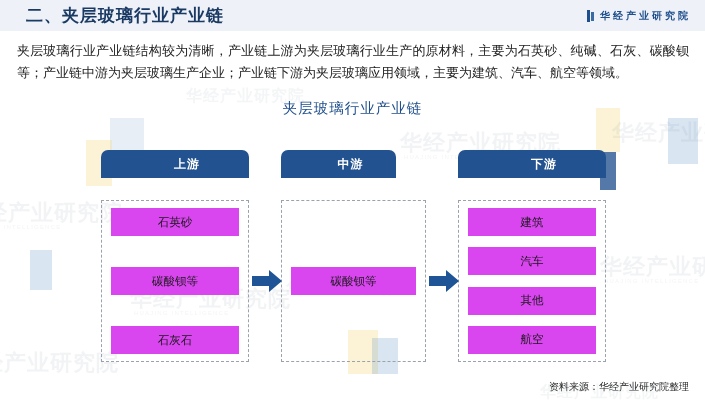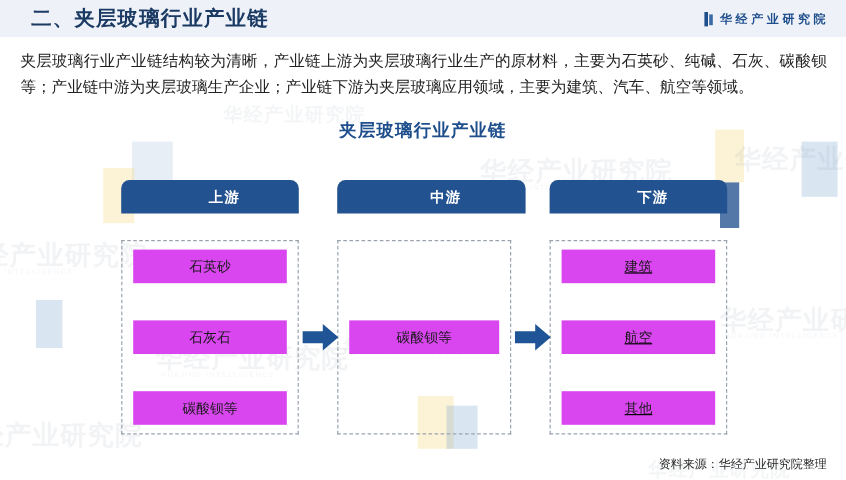--- a/index.html
+++ b/index.html
@@ -47,21 +47,21 @@
   
   .para {
     position:absolute; left:17px; top:40px; width:672px;
     font-size:13px; line-height:22px; color:#222; text-align:justify;
     z-index:3;
   }
 
   
   .chart-title {
     position:absolute; left:0; right:0; top:99px; text-align:center;
-    font-size:14.5px; font-weight:700; color:#1f4e8c; letter-spacing:1px; z-index:3;
+    font-size:14.5px; font-weight:400; color:#1f4e8c; letter-spacing:1px; z-index:3;
   }
 
   .col { position:absolute; z-index:3; }
   .col-head {
     height:28px; border-radius:7px 7px 0 0;
     background:#22528f; color:#fff;
     display:flex; align-items:center; justify-content:center;
     font-size:12px; font-weight:700; letter-spacing:1px;padding-left:24px;
   }
   .col-body {
@@ -74,24 +74,24 @@
   .col-body.spread { justify-content:space-between; }
   .item {
     width:100%; height:28px; background:#d946ef;
     display:flex; align-items:center; justify-content:center;
     font-size:11.5px; color:#1a1a1a;
   }
 
   
   #col-up    { left:101px; top:150px; width:148px; }
   #col-up   .col-body { width:148px; height:162px; }
-  #col-mid   { left:281px; top:150px; width:157px; }
+  #col-mid   { left:281px; top:150px; width:115px; }
   #col-mid  .col-body { width:145px; height:162px; }
   #col-down  { left:458px; top:150px; width:148px; }
-  #col-down .col-body { width:148px; height:162px;text-decoration:underline; }
+  #col-down .col-body { width:148px; height:162px; }
 
   
   .arrow { position:absolute; z-index:4; width:30px; height:26px; }
   #arrow-1 { left:252px; top:268px; }
   #arrow-2 { left:429px; top:268px; }
   .arrow svg { display:block; }
 
   .source {
     position:absolute; right:16px; top:380px;
     font-size:10px; color:#2a2a2a; z-index:3;
@@ -139,38 +139,39 @@
   </div>
 
   <div class="para">夹层玻璃行业产业链结构较为清晰，产业链上游为夹层玻璃行业生产的原材料，主要为石英砂、纯碱、石灰、碳酸钡等；产业链中游为夹层玻璃生产企业；产业链下游为夹层玻璃应用领域，主要为建筑、汽车、航空等领域。</div>
 
   <div class="chart-title">夹层玻璃行业产业链</div>
 
   <div class="col" id="col-up">
     <div class="col-head">上游</div>
     <div class="col-body spread">
       <div class="item">石英砂</div>
+      <div class="item">碳酸钡等</div>
       <div class="item">石灰石</div>
-      <div class="item">碳酸钡等</div>
     </div>
   </div>
 
   <div class="col" id="col-mid">
     <div class="col-head">中游</div>
     <div class="col-body center">
       <div class="item">碳酸钡等</div>
     </div>
   </div>
 
   <div class="col" id="col-down">
     <div class="col-head">下游</div>
     <div class="col-body spread">
       <div class="item">建筑</div>
+      <div class="item">汽车</div>
+      <div class="item">其他</div>
       <div class="item">航空</div>
-      <div class="item">其他</div>
     </div>
   </div>
 
   <div class="arrow" id="arrow-1">
     <svg width="30" height="26" viewBox="0 0 30 26">
       <path d="M0,8 L17,8 L17,2 L30,13 L17,24 L17,18 L0,18 Z" fill="#1f5596"></path>
     </svg>
   </div>
   <div class="arrow" id="arrow-2">
     <svg width="30" height="26" viewBox="0 0 30 26">

